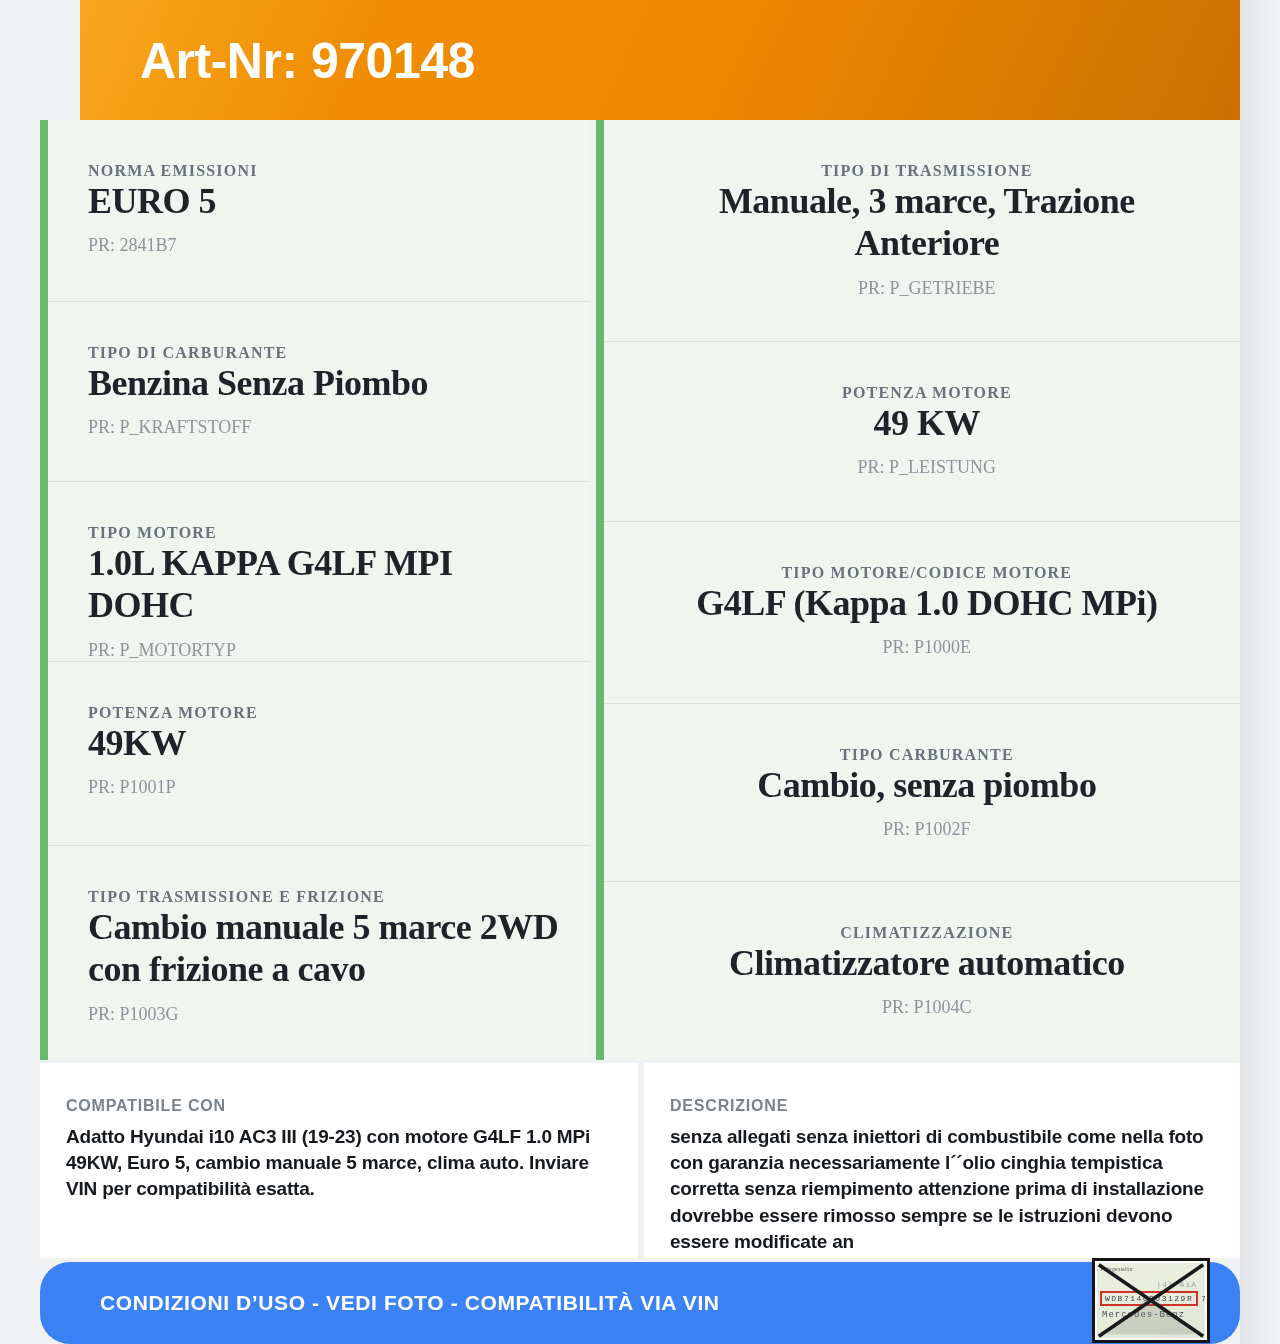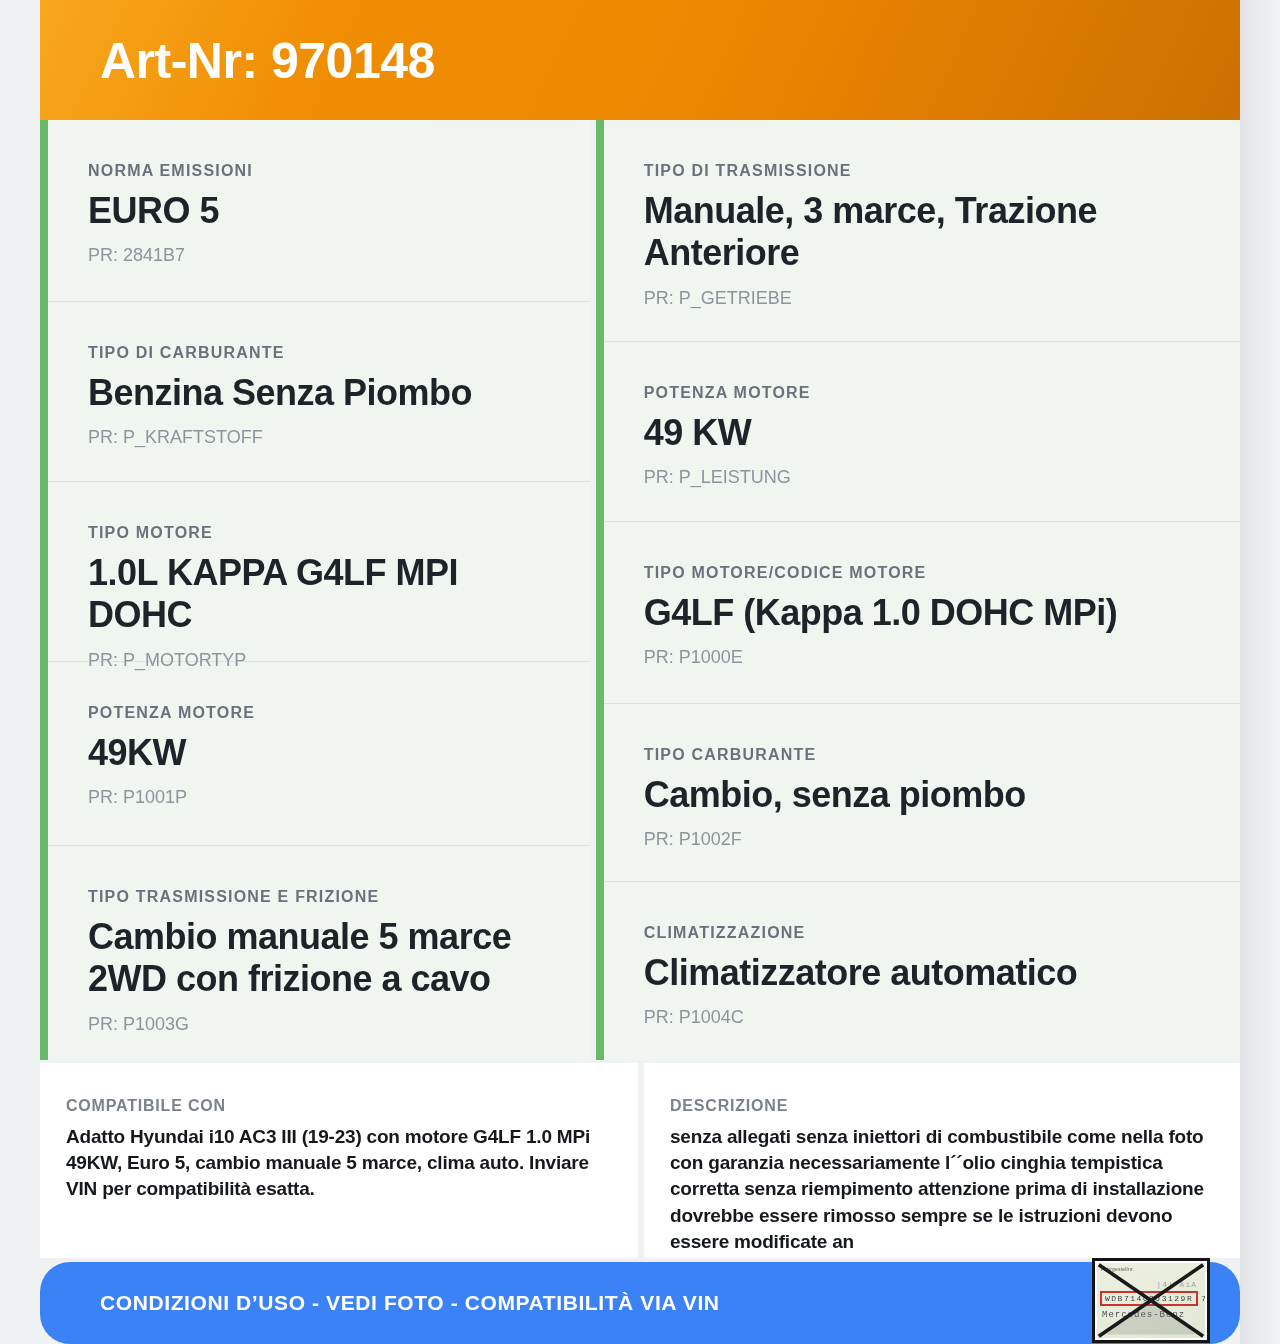--- a/index.html
+++ b/index.html
@@ -21,58 +21,59 @@
   .content{
     position:absolute;left:40px;top:0;width:1200px;
   }
   
   .header{
     height:120px;
     background:linear-gradient(115deg,#f8a71e 0%,#f08d02 25%,#ee8701 55%,#cb7000 100%);
     display:flex;align-items:center;
     padding:0;
     box-sizing:border-box;
+    margin-left:40px;
   }
   .header h1{
     margin:0 0 0 60px;
     padding-top:2px;
     font-size:50px;
     font-weight:800;
     letter-spacing:-0.5px;
     color:#ffffff;
   }
   
   .spec-grid{
     display:flex;
     gap:6px;
     margin-top:0;
   }
   .spec-col{
     background:#f0f6ef;
     border-left:8px solid #68ba68;
     box-sizing:border-box;
+    font-family:Liberation Serif, serif;
   }
   .spec-col.left{width:598px;}
-  .spec-col.right{width:701px;}
+  .spec-col.right{width:701px;text-align:center;}
   .spec-card{
     box-sizing:border-box;
     padding:42px 30px 0 40px;
   }
   .spec-card + .spec-card{
     border-top:1px solid #dbe3db;
   }
   .spec-label{
     font-size:16px;
     font-weight:700;
     letter-spacing:1.2px;
     color:#69727c;
     text-transform:uppercase;
   }
   .spec-value{
-    margin-top:10px;
     font-size:36px;
     font-weight:700;
     letter-spacing:-0.5px;
     line-height:1.18;
     color:#1d2329;
   }
   .spec-pr{
     margin-top:13px;
     font-size:18px;
     font-weight:400;

